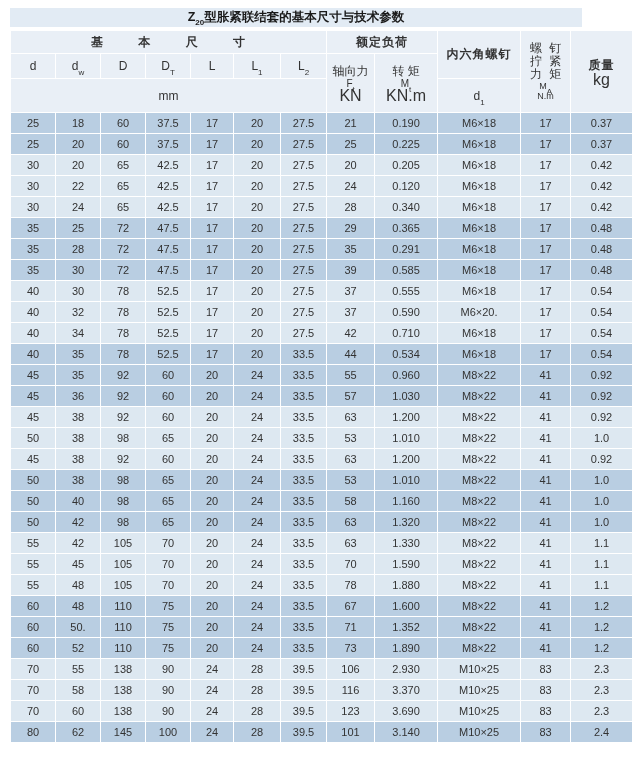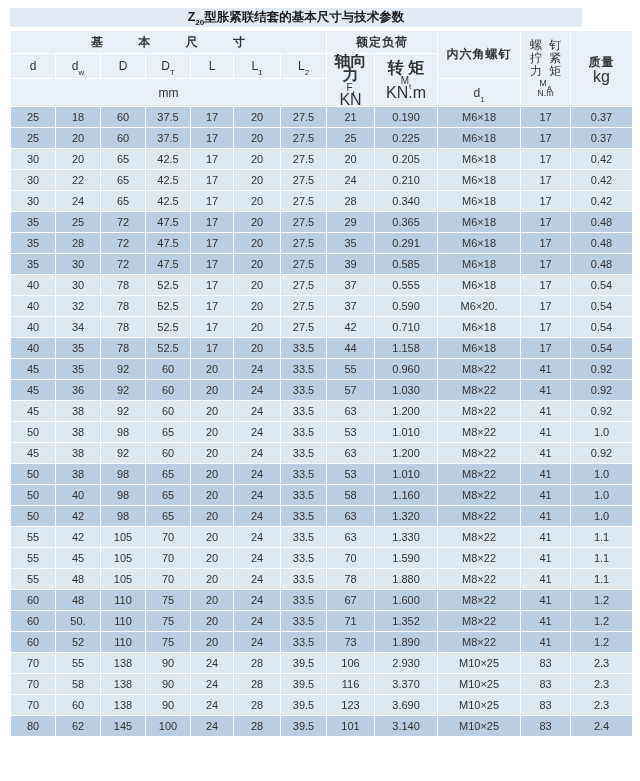--- a/index.html
+++ b/index.html
@@ -22,26 +22,26 @@
   table.spec{
     width:622px;table-layout:fixed;border-collapse:collapse;
   }
   table.spec th, table.spec td{
     border:1px solid var(--grid);text-align:center;vertical-align:middle;
     padding:0;overflow:hidden;
   }
   thead th{background:var(--header-bg);font-weight:normal;font-size:12px;}
   tr.hr-a > th{height:23px;}
   tr.hr-b > th{height:25px;}
-  tr.hr-c > th{height:28px;}
+  tr.hr-c > th{height:34px;}
   .cn{font-weight:bold;letter-spacing:1px;}
   .basic-grp{word-spacing:30px;}
   .sym-th{font-size:12px;}
   sub.s{font-size:8px;position:relative;top:2px;line-height:0;}
-  .stack .l1{font-size:16px;font-weight:bold;line-height:14px;}
+  .stack .l1{font-size:12px;font-weight:normal;line-height:14px;}
   .stack .l2{font-size:10px;line-height:11px;}
   .stack .l3{font-size:16px;line-height:13px;}
   .vt-cell .vt{font-size:12px;font-weight:normal;line-height:13px;word-spacing:4px;}
   .vt-cell .sym{font-size:9px;line-height:10px;}
   .vt-cell .unit{font-size:9px;line-height:10px;}
   .mass-cell .l1{font-size:12px;font-weight:bold;line-height:15px;letter-spacing:1px;}
   .mass-cell .l2{font-size:16px;line-height:13px;}
   tbody td{font-size:11px;height:21px;}
   tbody tr.dark td{background:var(--dark-band);}
   tbody tr.light td{background:var(--light-band);}
@@ -154,21 +154,21 @@
         </tr>
         <tr class="light">
           <td>30</td>
           <td>22</td>
           <td>65</td>
           <td>42.5</td>
           <td>17</td>
           <td>20</td>
           <td>27.5</td>
           <td>24</td>
-          <td>0.210</td>
+          <td>0.120</td>
           <td>M6×18</td>
           <td>17</td>
           <td>0.42</td>
         </tr>
         <tr class="light">
           <td>30</td>
           <td>24</td>
           <td>65</td>
           <td>42.5</td>
           <td>17</td>
@@ -266,21 +266,21 @@
         </tr>
         <tr class="dark">
           <td>40</td>
           <td>35</td>
           <td>78</td>
           <td>52.5</td>
           <td>17</td>
           <td>20</td>
           <td>33.5</td>
           <td>44</td>
-          <td>1.158</td>
+          <td>0.534</td>
           <td>M6×18</td>
           <td>17</td>
           <td>0.54</td>
         </tr>
         <tr class="dark">
           <td>45</td>
           <td>35</td>
           <td>92</td>
           <td>60</td>
           <td>20</td>

